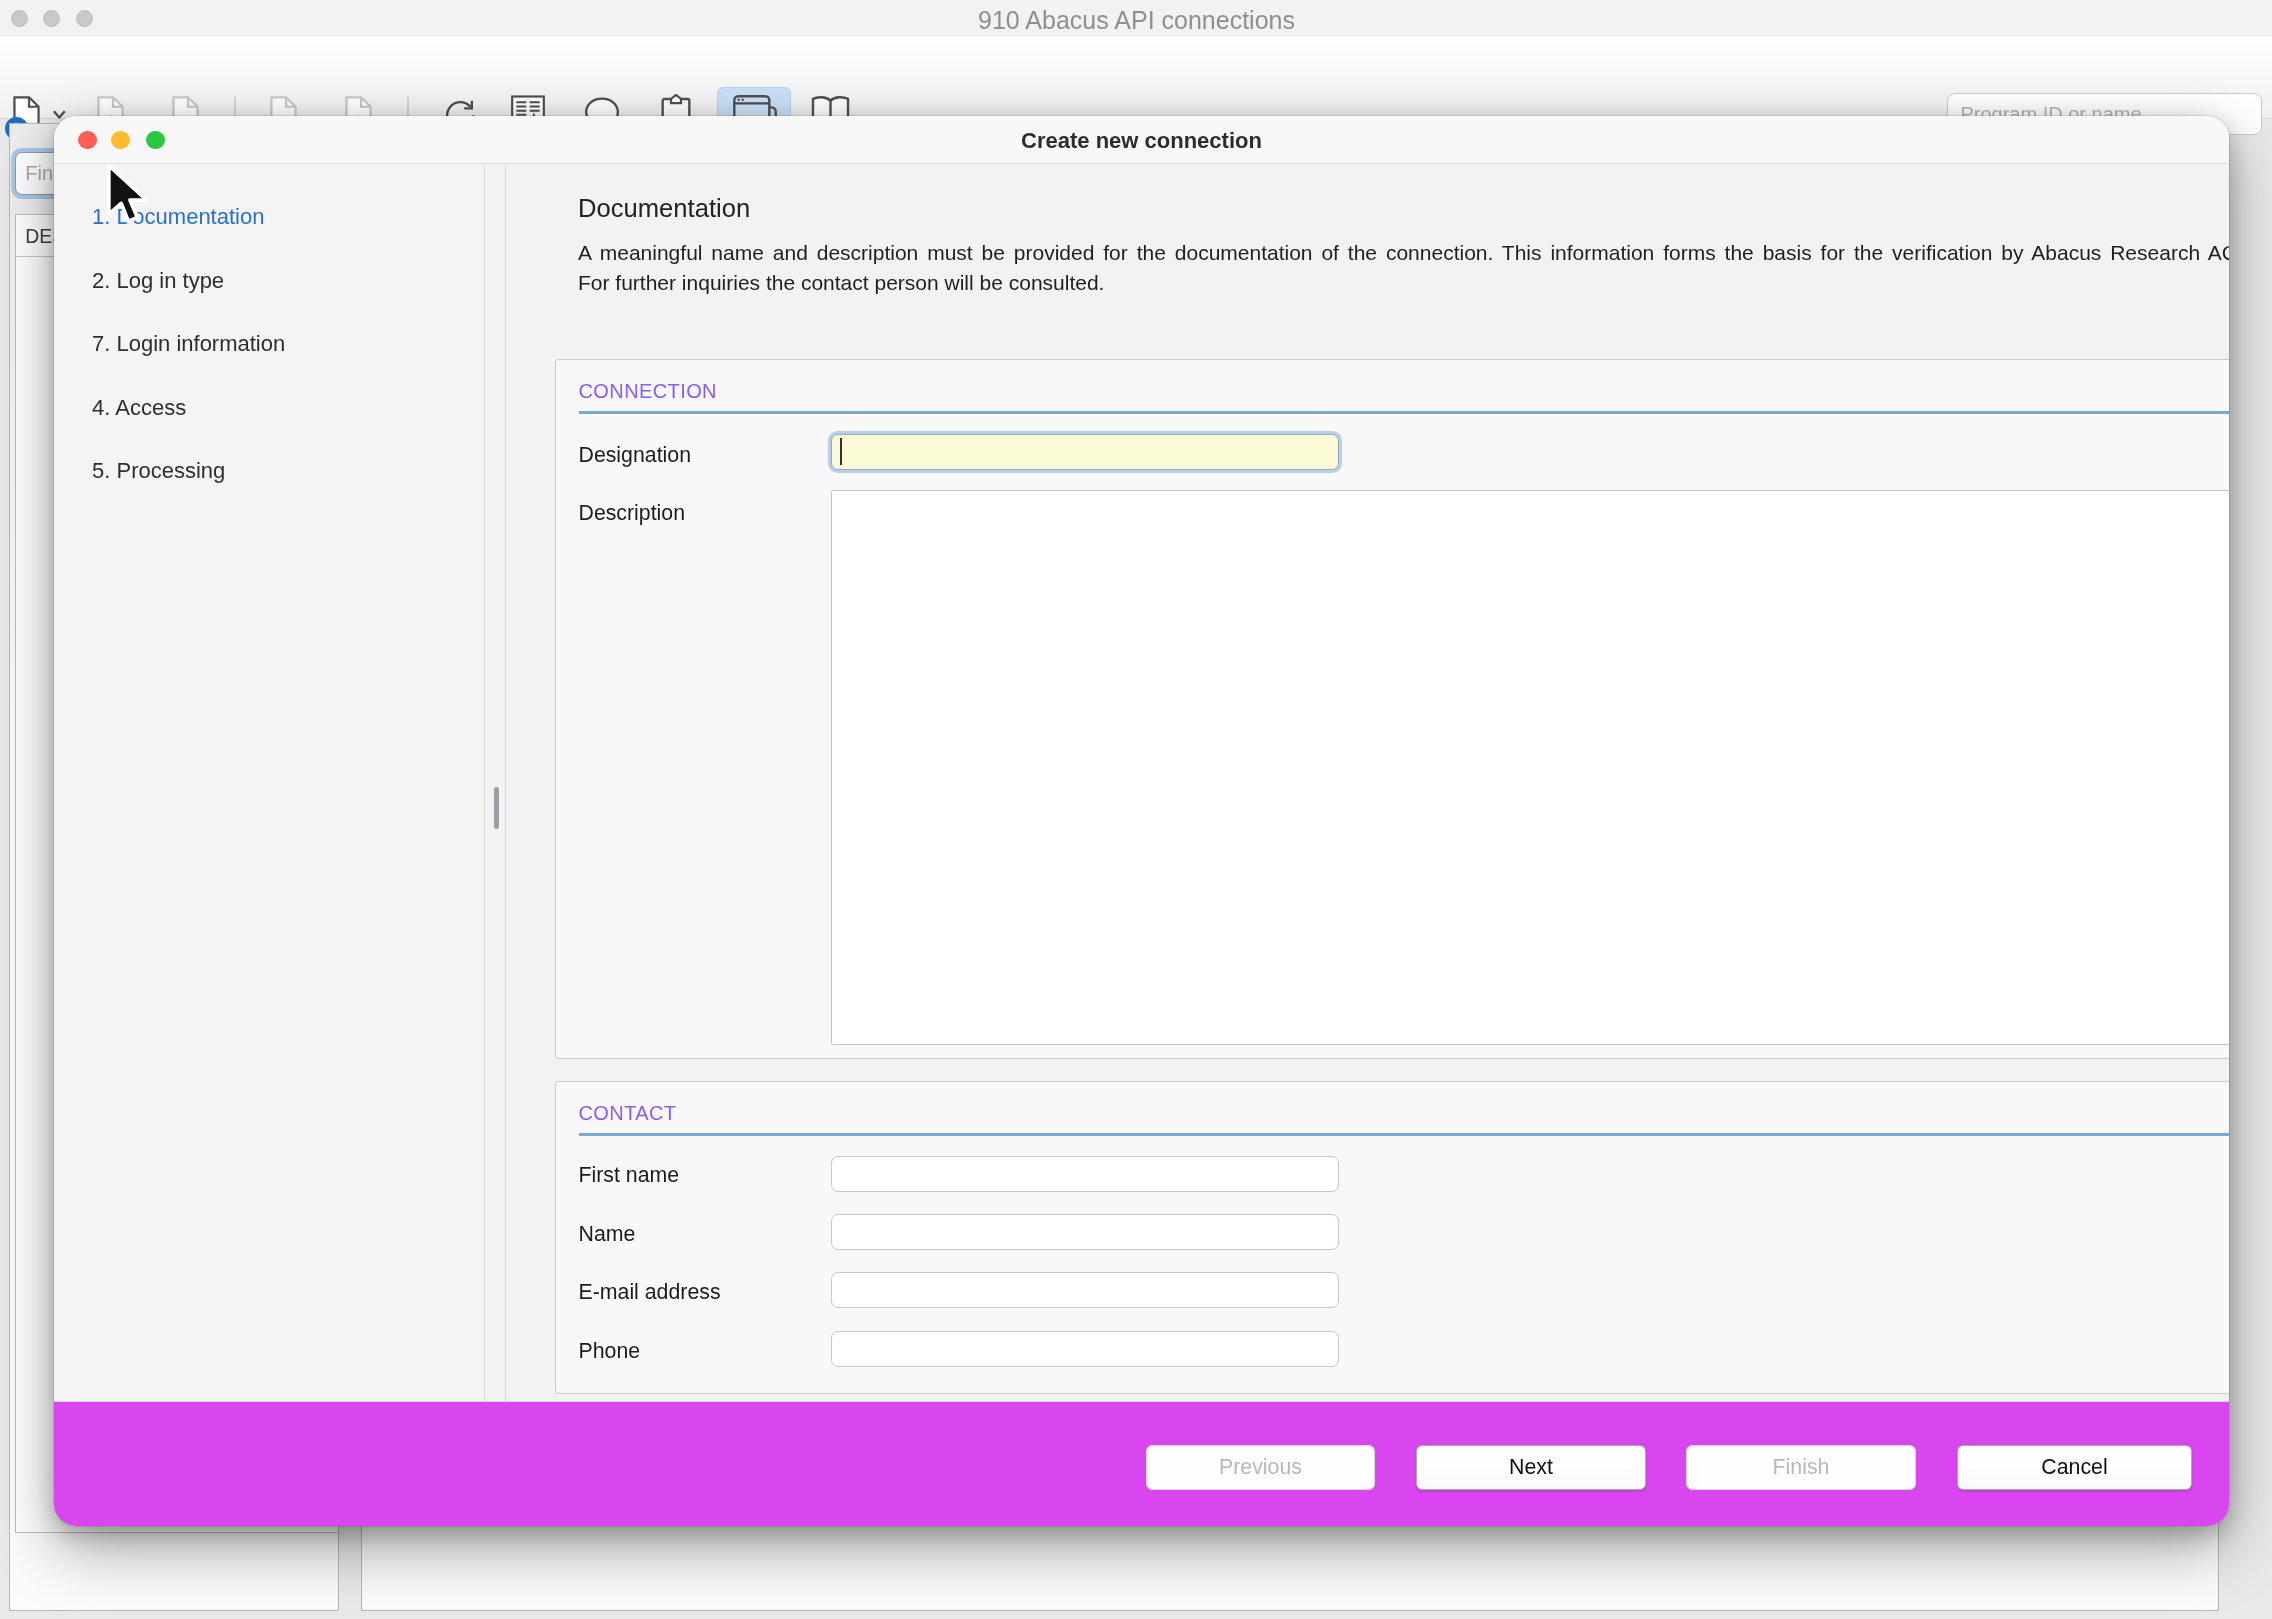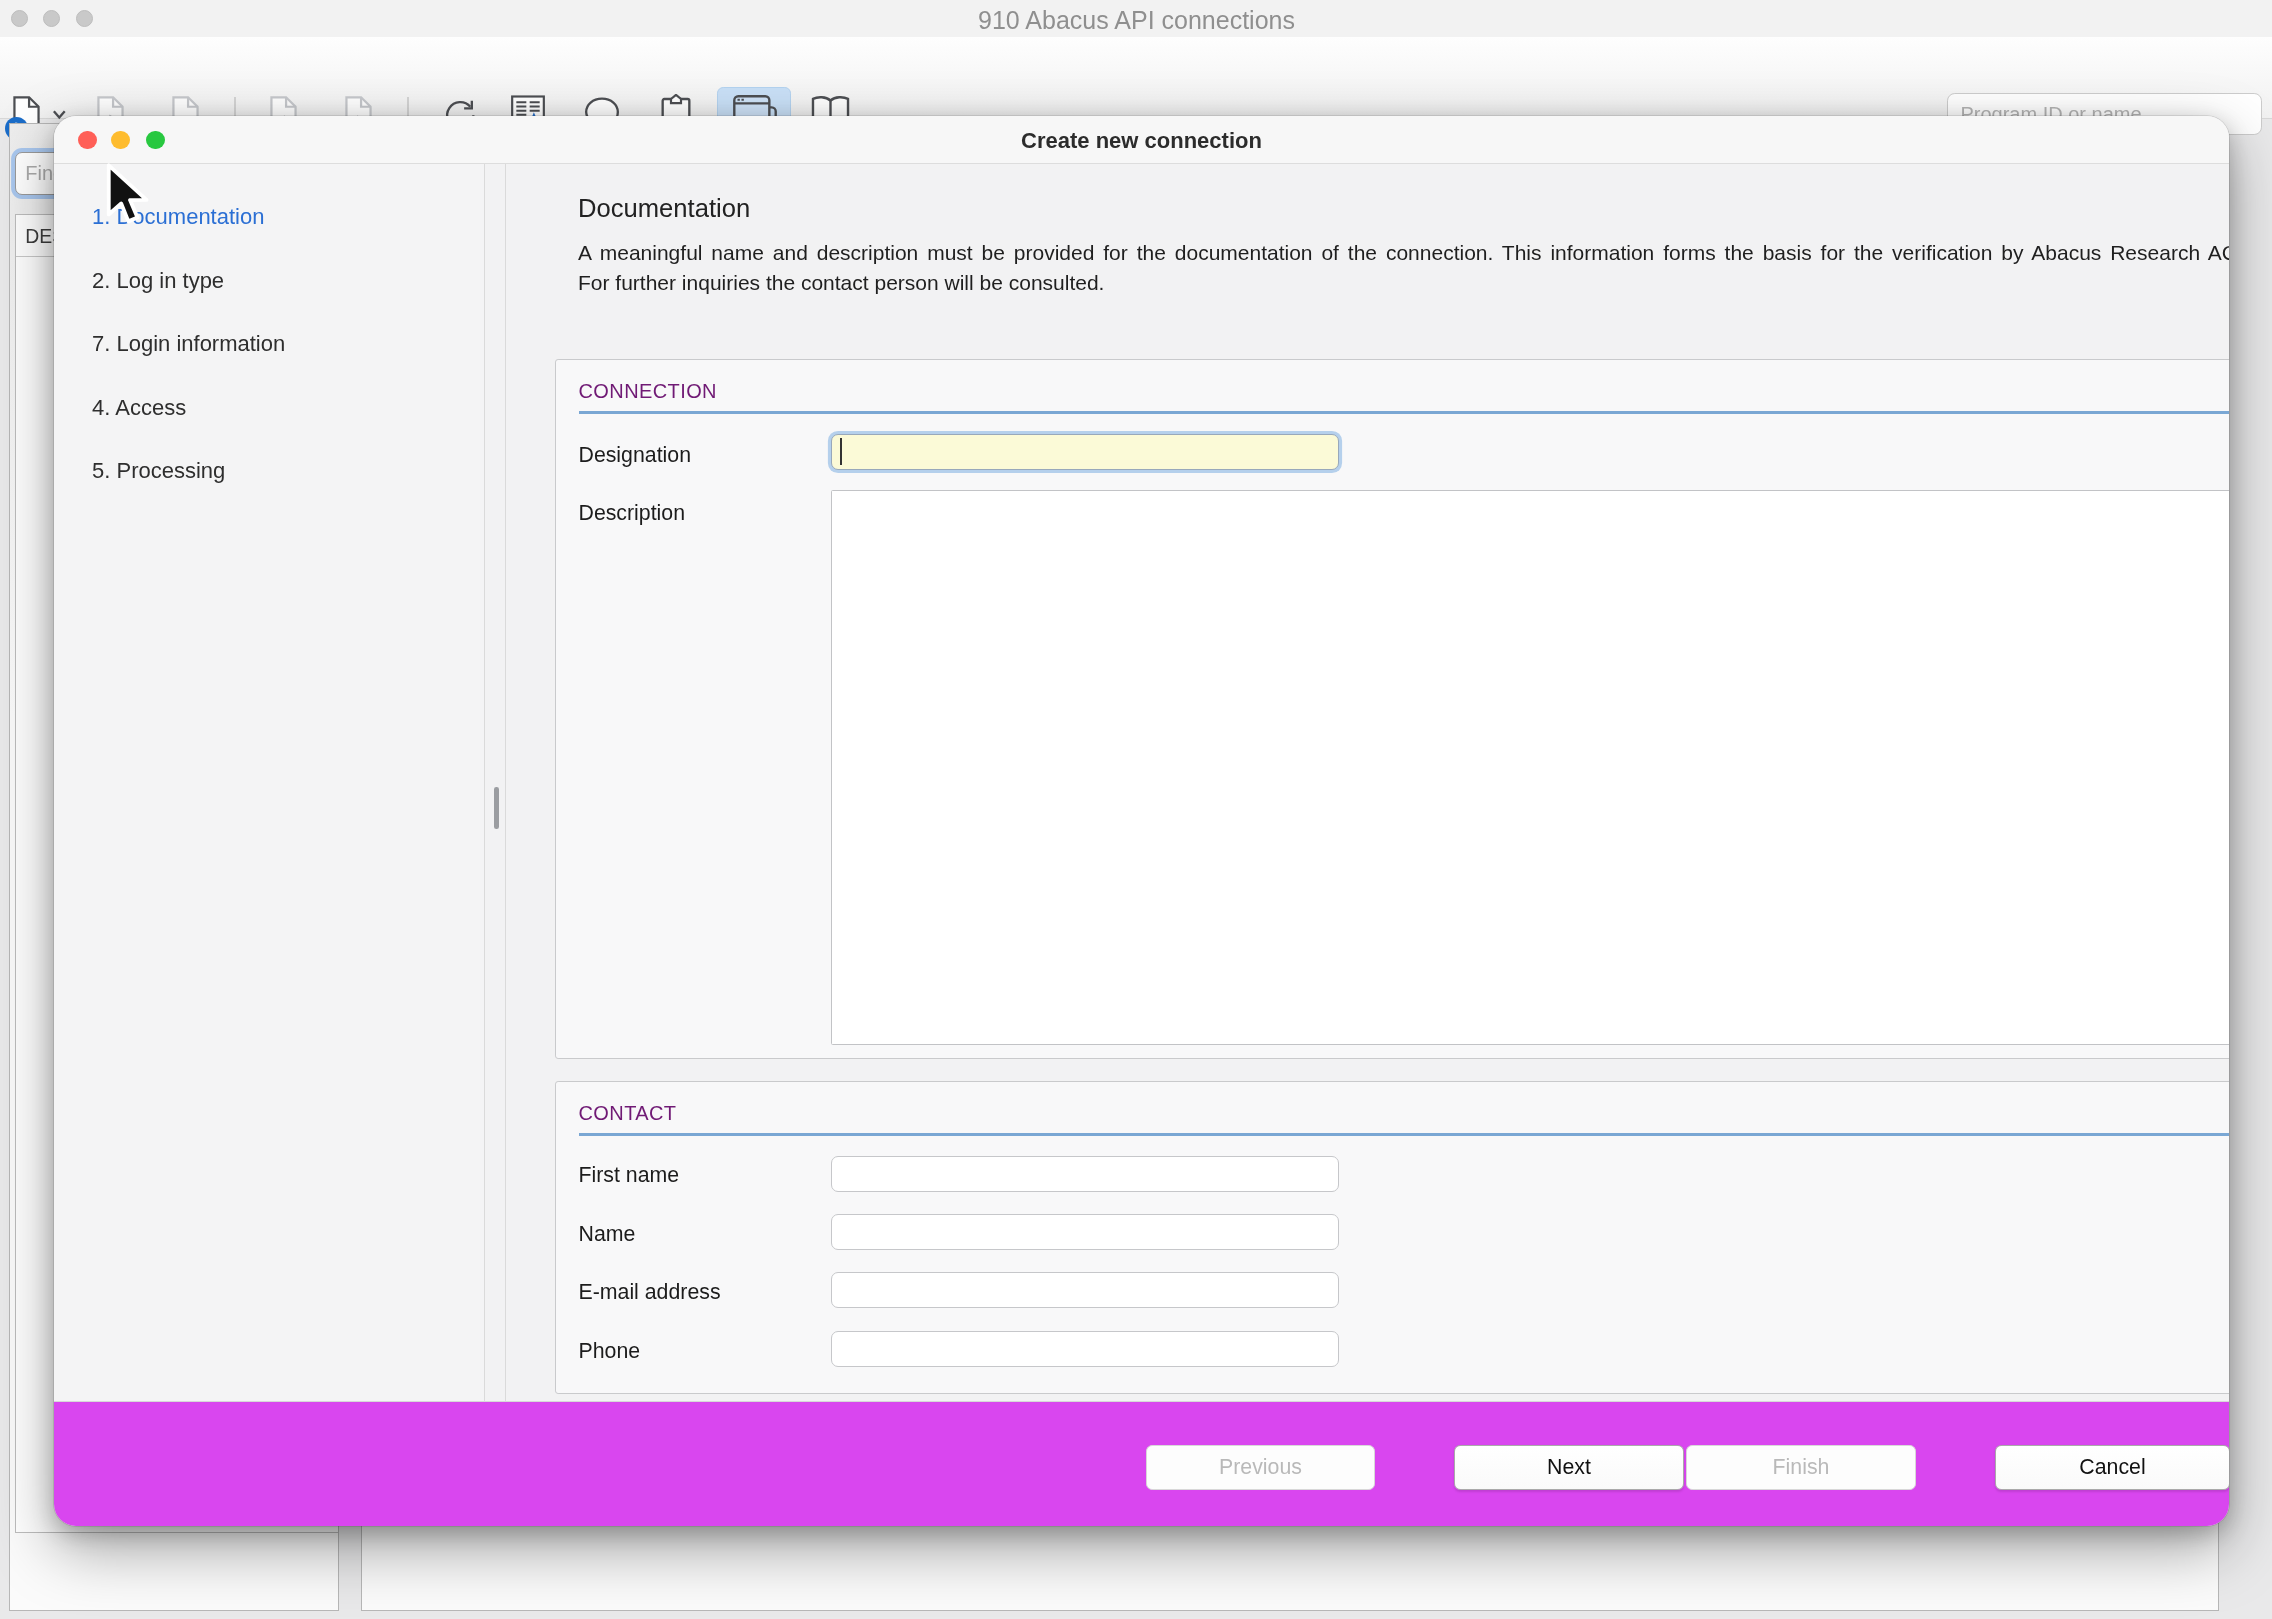--- a/index.html
+++ b/index.html
@@ -64,38 +64,38 @@
 
   .content-pane { position:absolute; left:453px; top:0; right:0; height:100%; }
   .content-heading { position:absolute; left:71px; top:29.5px; font-size:25.6px; color:#222; }
   .content-intro { position:absolute; left:71px; top:74px; width:1666px; font-size:21px; line-height:29.5px; color:#1f1f1f; }
   .content-intro .l1 { text-align:justify; text-align-last:justify; }
   .content-intro .l2 { text-align:left; }
 
   .section-box { position:absolute; left:48px; width:1697px; background:#f8f8f9; border:1.6px solid #c9cacc; border-radius:3.1px; }
   .box-connection { top:195px; height:700px; }
   .box-contact { top:917px; height:313px; }
-  .section-title { position:absolute; left:22.5px; top:20px; font-size:20px; color:#701a75; letter-spacing:0.4px; }
+  .section-title { position:absolute; left:22.5px; top:20px; font-size:20px; color:#8b5cf6; letter-spacing:0.4px; }
   .section-rule { position:absolute; left:22.5px; top:51px; right:9.3px; height:3.1px; background:#7aa7d4; }
 
   .field-label { position:absolute; left:22.5px; font-size:21.3px; color:#1c1c1c; }
   .text-input { position:absolute; left:275px; width:508px; height:36px; border:1.6px solid #c6c7ca; border-radius:7px;
                 background:#fff; font-size:20px; padding:0 9.3px; font-family:"Liberation Sans",sans-serif; color:#222; }
   .text-input.focused { background:#fbfad7; border:1.6px solid #98a8bb; box-shadow:0 0 0 3.1px #b5d0ec; }
   .caret { position:absolute; left:284px; top:78px; width:2.3px; height:27px; background:#333; }
   .desc-area { position:absolute; left:275px; top:130px; width:1419px; height:555px; background:#fff;
                border:1.6px solid #c2c3c6; border-radius:1.6px; resize:none; font-size:20px; padding:7.8px;
                font-family:"Liberation Sans",sans-serif; color:#222; }
 
   .dialog-footer { position:absolute; left:0; bottom:0; width:100%; height:125px; background:#d946ef;
                    border-top:1.6px solid #d8d8d8; }
   .btn { position:absolute; top:43px; height:45px; border-radius:6.2px; font-size:21.3px;
          font-family:"Liberation Sans",sans-serif; text-align:center; }
   .btn.enabled { background:linear-gradient(#ffffff,#fafafa); border:1.6px solid #aaaaaa; color:#111;
-                 box-shadow:0 1.6px 2.3px rgba(0,0,0,.12); cursor:pointer;margin-left:38px; }
+                 box-shadow:0 1.6px 2.3px rgba(0,0,0,.12); cursor:pointer; }
   .btn.disabled { background:#fdfdfd; border:1.6px solid #d8d8d8; color:#b9b9b9; }
   .btn-previous { left:1092px; width:229px; }
   .btn-next     { left:1362px; width:230px; }
   .btn-finish   { left:1632px; width:230px; }
   .btn-cancel   { left:1903px; width:235px; }
 
   .cursor { position:absolute; left:96px; top:163px; width:59px; height:67px; z-index:50; pointer-events:none; }
 </style>
 </head>
 <body>

